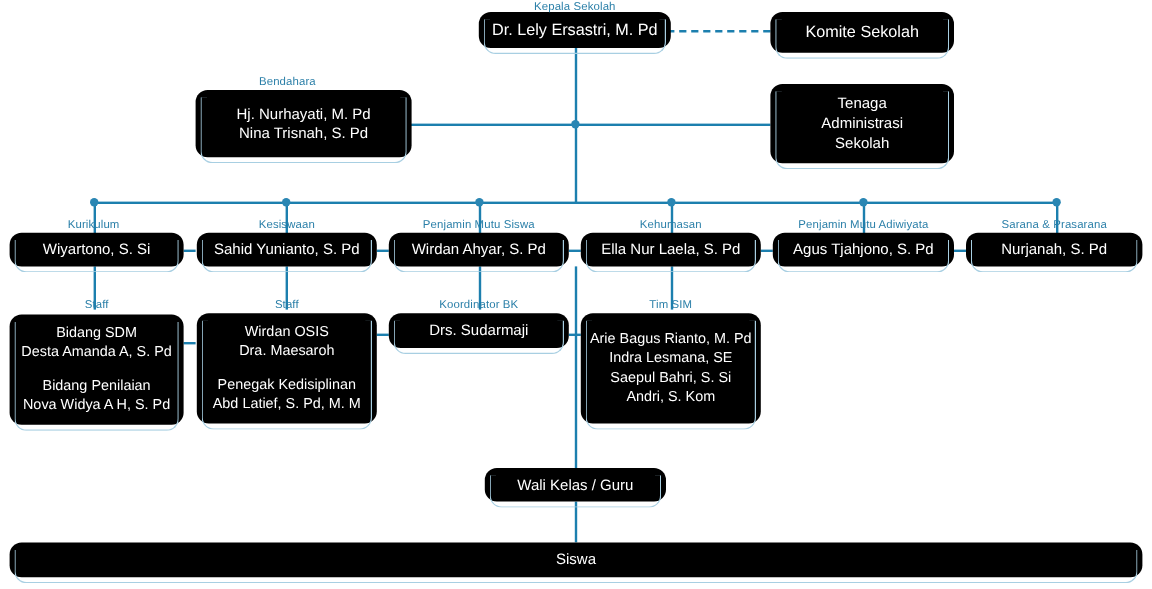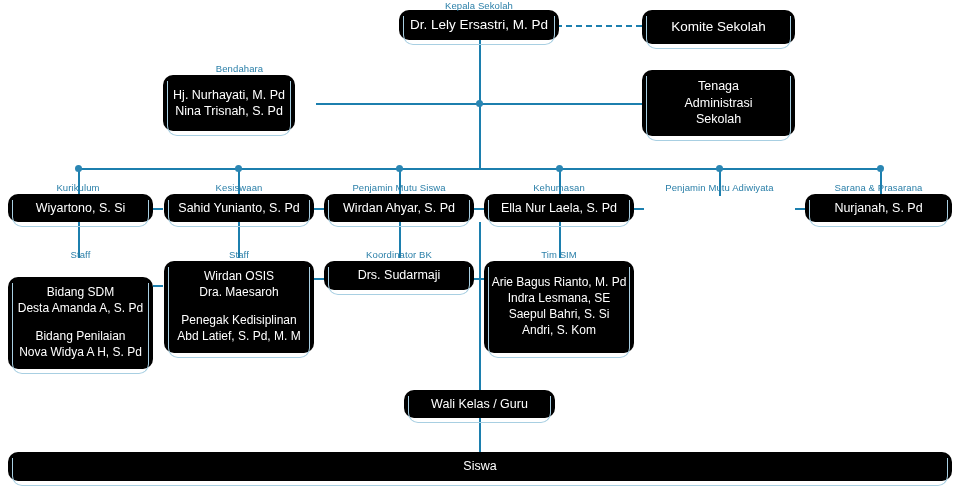--- a/index.html
+++ b/index.html
@@ -123,21 +123,21 @@
   <div class="node t-lg" style="left:399px;top:10px;width:160px;height:30px;">
     <span class="ln">Dr. Lely Ersastri, M. Pd</span>
   </div>
 
   <div class="node t-lg" style="left:642px;top:10px;width:153px;height:34px;">
     <span class="ln">Komite Sekolah</span>
   </div>
 
   <div class="cap" style="left:163px;top:63px;width:153px;">Bendahara</div>
 
-  <div class="node t-md" style="left:163px;top:75px;width:132px;height:56px;">
+  <div class="node t-md" style="left:163px;top:75px;width:180px;height:56px;">
     <span class="ln">Hj. Nurhayati, M. Pd</span>
     <span class="ln">Nina Trisnah, S. Pd</span>
   </div>
 
   <div class="node t-md" style="left:642px;top:70px;width:153px;height:66px;">
     <span class="ln">Tenaga</span>
     <span class="ln">Administrasi</span>
     <span class="ln">Sekolah</span>
   </div>
 
@@ -155,28 +155,31 @@
   <div class="node t-md" style="left:324px;top:194px;width:150px;height:28px;">
     <span class="ln">Wirdan Ahyar, S. Pd</span>
   </div>
 
   <div class="cap" style="left:484px;top:182px;width:150px;">Kehumasan</div>
   <div class="node t-md" style="left:484px;top:194px;width:150px;height:28px;">
     <span class="ln">Ella Nur Laela, S. Pd</span>
   </div>
 
   <div class="cap" style="left:644px;top:182px;width:151px;">Penjamin Mutu Adiwiyata</div>
+  <div class="node t-md" style="left:644px;top:194px;width:151px;height:28px;">
+    <span class="ln">Agus Tjahjono, S. Pd</span>
+  </div>
 
   <div class="cap" style="left:805px;top:182px;width:147px;">Sarana &amp; Prasarana</div>
   <div class="node t-md" style="left:805px;top:194px;width:147px;height:28px;">
     <span class="ln">Nurjanah, S. Pd</span>
   </div>
 
   <div class="cap" style="left:8px;top:249px;width:145px;">Staff</div>
-  <div class="node t-sm" style="left:8px;top:277px;width:145px;height:92px;">
+  <div class="node t-sm" style="left:8px;top:262px;width:145px;height:92px;">
     <span class="ln">Bidang SDM</span>
     <span class="ln">Desta Amanda A, S. Pd</span>
     <span class="gap"></span>
     <span class="ln">Bidang Penilaian</span>
     <span class="ln">Nova Widya A H, S. Pd</span>
   </div>
 
   <div class="cap" style="left:164px;top:249px;width:150px;">Staff</div>
   <div class="node t-sm" style="left:164px;top:261px;width:150px;height:92px;">
     <span class="ln">Wirdan OSIS</span>

